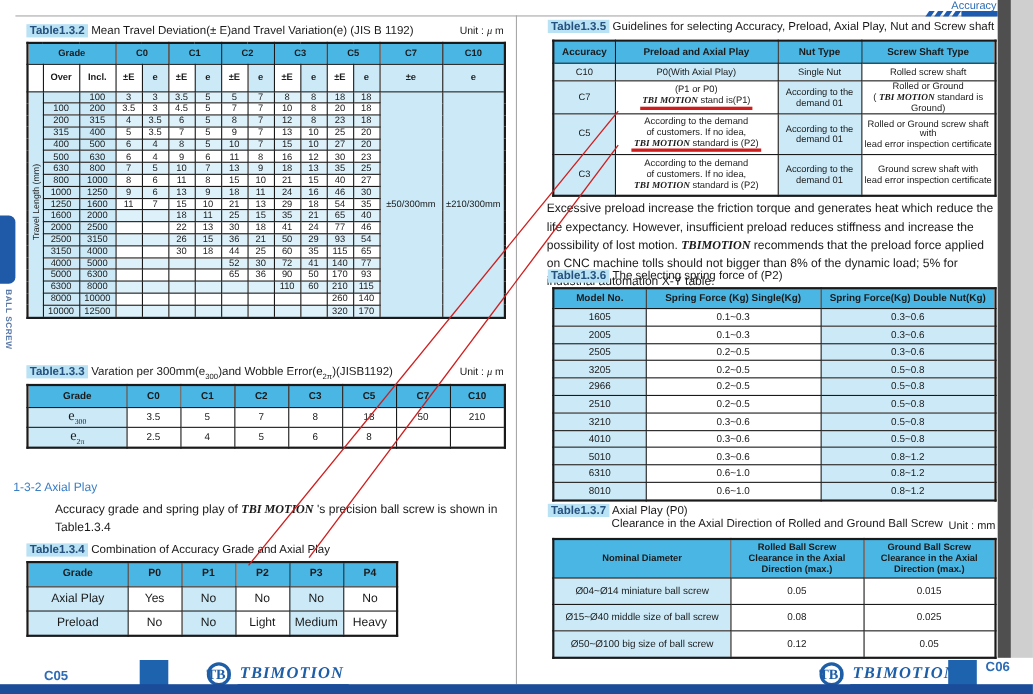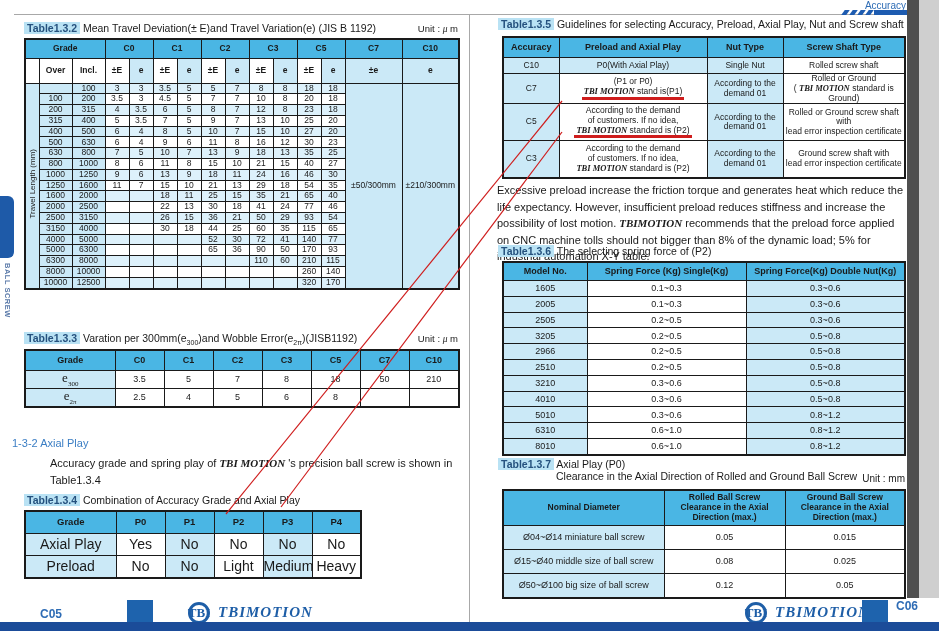--- a/index.html
+++ b/index.html
@@ -45,21 +45,21 @@
   .t133 td{font-size:9px;height:17px;}
   .esym{font-family:"Liberation Serif",serif;font-size:13px;}
   .esym sub{font-size:7px;}
   
   .h132{font-size:11px;color:#3b7ec4;}
   .body-text{font-size:11px;line-height:16.5px;}
   .brand{font-family:"Liberation Serif",serif;font-style:italic;font-weight:bold;}
   
   .t134{border:2px solid #1a1a1a;width:336px;}
   .t134 th{height:21px;font-size:9.5px;}
-  .t134 td{font-size:14px;height:21px;}
+  .t134 td{font-size:11px;height:21px;}
   
   .t135{border:2px solid #1a1a1a;width:402px;}
   .t135 th{height:19px;font-size:9px;}
   .t135 td{font-size:8.5px;}
   .redline{display:inline-block;border-bottom:3.5px solid var(--red,#cf1d1d);padding:0 2px;}
   
   .t136{border:2px solid #1a1a1a;width:402px;}
   .t136 th{height:17px;font-size:9px;}
   .t136 td{font-size:9px;height:14.8px;}
   

